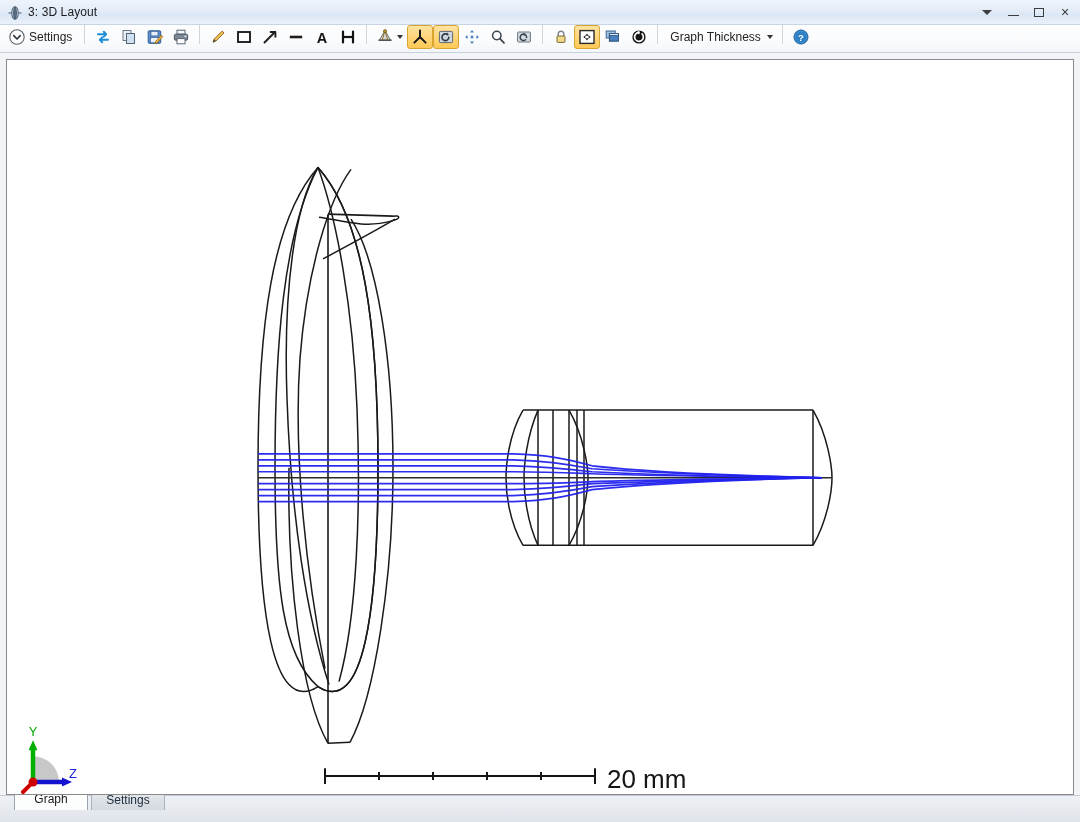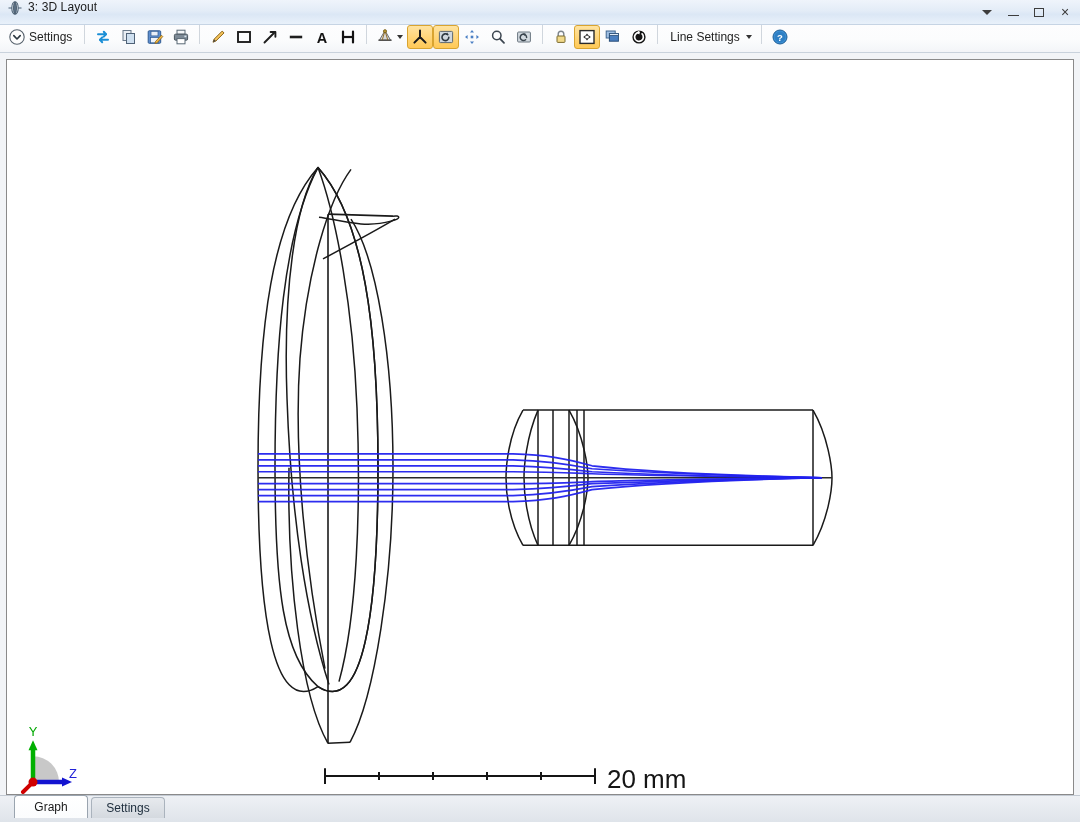--- a/index.html
+++ b/index.html
@@ -18,21 +18,21 @@
     background: #f2f4f7;
   }
 
   
   .titlebar {
     height: 25px;
     flex: 0 0 25px;
     background: linear-gradient(to bottom, #eff4fb 0%, #e3ecf7 45%, #dbe7f5 60%, #e9f1fa 100%);
     border-bottom: 1px solid #c6d4e4;
     display: flex;
-    align-items: flex-start;
+    align-items: center;
     padding: 0 2px 0 7px;
     position: relative;
   }
   .title-icon {
     width: 15px; height: 15px;
     margin-right: 6px;
     flex: 0 0 15px;
     position: relative;
   }
   .title-text {
@@ -132,21 +132,21 @@
   .tab {
     height: 21px;
     min-width: 74px;
     display: flex; align-items: center; justify-content: center;
     font-size: 12px;
     color: #20303f;
     border: 1px solid #aab3bd;
     border-bottom: none;
     border-radius: 4px 4px 0 0;
     padding: 0 12px;
-    margin-bottom: 4px;
+    margin-bottom: 12px;
     background: linear-gradient(to bottom,#e7eaee,#d4d9df);
     cursor: default;
   }
   .tab.active {
     background: linear-gradient(to bottom,#ffffff,#fbfcfd);
     border-color: #9aa4af;
     color: #1a1a1a;
     height: 23px;
   }
 </style>
@@ -383,21 +383,21 @@
           <circle cx="9" cy="9" r="6.6" fill="#141414"></circle>
           <path d="M9 4.6 a4.4 4.4 0 1 0 3.1 1.3" fill="none" stroke="#ffffff" stroke-width="1.7" stroke-linecap="round"></path>
           <path d="M9.4 2.6 V6.6 L6.4 4.6 Z" fill="#ffffff"></path>
         </svg>
       </span>
     </div>
 
     <div class="tb-sep"></div>
 
     <div class="tb-item">
-      <span class="tb-label">Line Settings</span>
+      <span class="tb-label">Graph Thickness</span>
       <span class="caret-sm"></span>
     </div>
 
     <div class="tb-sep"></div>
 
     <div class="tb-item">
       <span>
         <svg class="ico" viewBox="0 0 18 18">
           <circle cx="9" cy="9" r="7" fill="#3b8fd4" stroke="#1f5f97" stroke-width="1"></circle>
           <circle cx="9" cy="9" r="5.4" fill="#2e7fc4"></circle>

